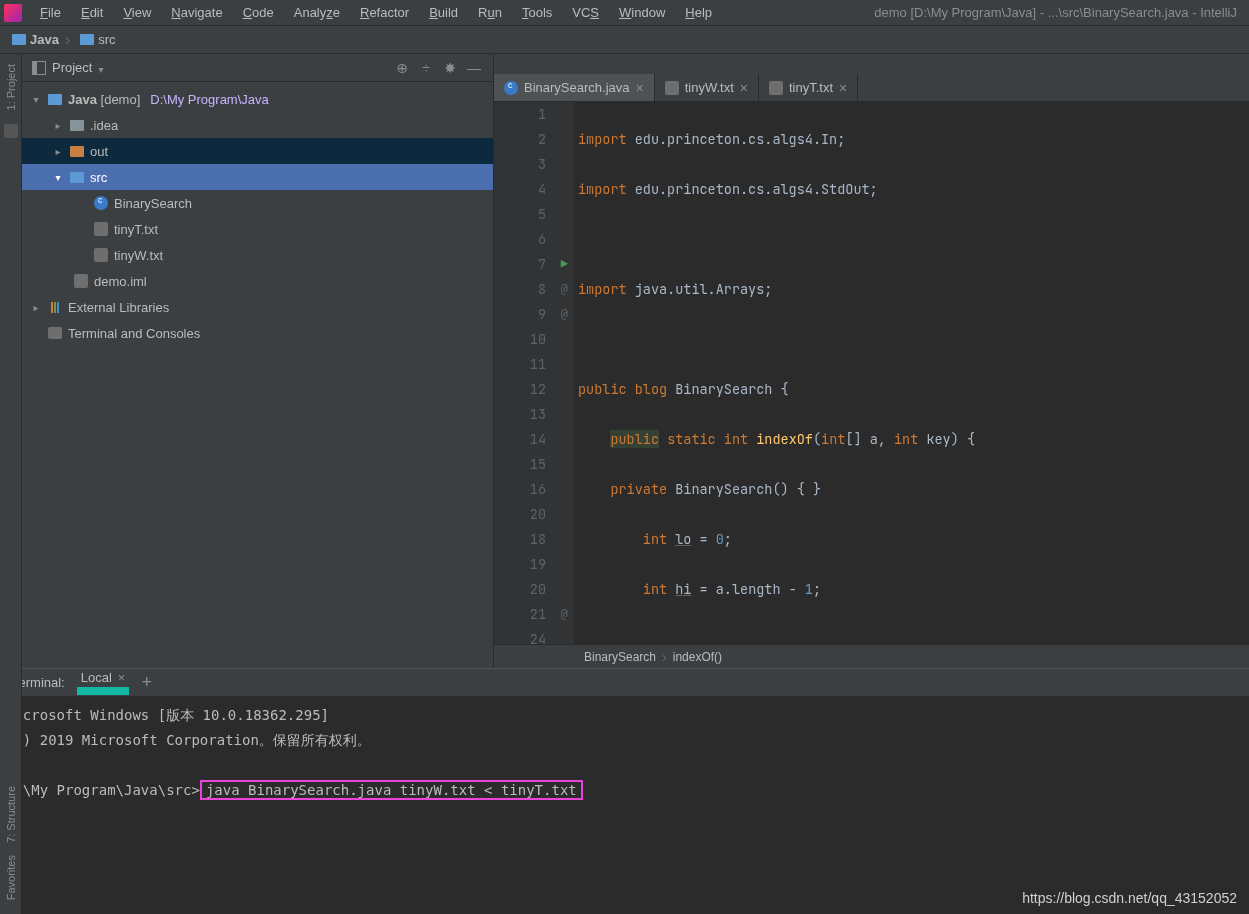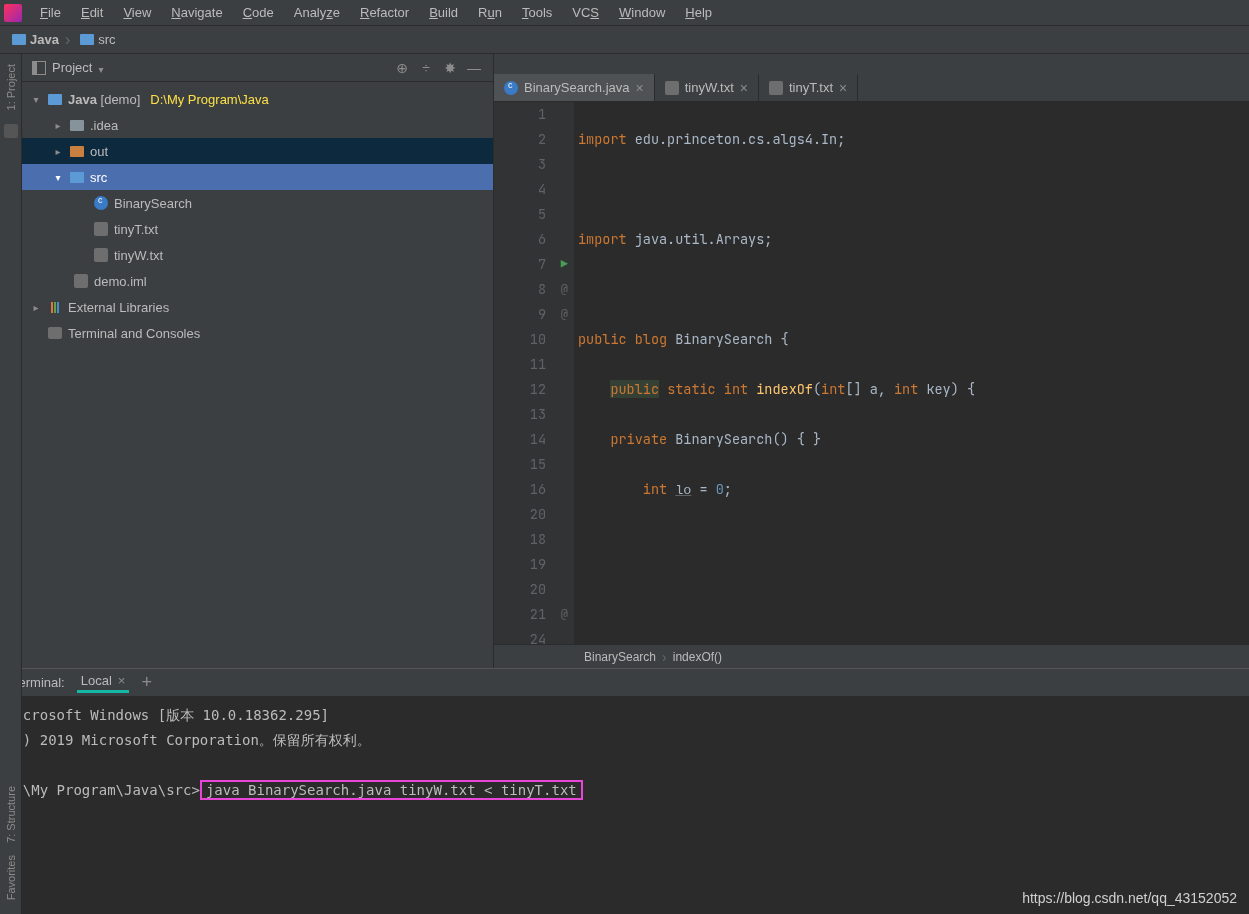--- a/index.html
+++ b/index.html
@@ -134,21 +134,21 @@
   display: flex; align-items: center; justify-content: center;
   font-size: 10px;
   color: #8c8c8c;
 }
 .tree-icon {
   width: 14px; height: 14px;
   display: flex; align-items: center; justify-content: center;
   flex-shrink: 0;
 }
 .tree-label { white-space: nowrap; }
-.tree-hint { color: #fde047; margin-left: 4px; }
+.tree-hint { color: #c4b5fd; margin-left: 4px; }
 .editor-area {
   flex: 1;
   display: flex;
   flex-direction: column;
   background: #15803d;
   margin-top: 20px;
 }
 .tabs {
   height: 28px;
   display: flex;
@@ -203,21 +203,21 @@
   flex: 1;
   color: #a9b7c6;
   white-space: pre;
   padding-left: 4px;
   position: relative;
 }
 .code-line { height: 25px; }
 .kw { color: #cc7832; text-align: center; }
 .num { color: #6897bb; }
 .fn { color: #ffc66d; }
-.under { text-decoration: underline; text-decoration-color: #606366; font-family: Liberation Mono, monospace; }
+.under { text-decoration: underline; text-decoration-color: #606366; }
 .hlbox { background: #344134; }
 .breadcrumb-bar {
   height: 24px;
   background: #3c3f41;
   display: flex;
   align-items: center;
   padding-left: 90px;
   gap: 6px;
   color: #bbbbbb;
   font-size: 12px;
@@ -237,21 +237,21 @@
   display: flex;
   align-items: center;
   padding: 0 12px;
   gap: 12px;
   border-bottom: 1px solid #2b2b2b;
 }
 .term-tab {
   display: flex; align-items: center; gap: 6px;
   padding: 0 4px 2px 4px;
 }
-.term-tab.active { border-bottom: 3px solid #14b8a6; }
+.term-tab.active { border-bottom: 8px solid #14b8a6; }
 .term-body {
   flex: 1;
   font-family: Consolas, monospace;
   font-size: 14px;
   line-height: 25px;
   color: #bbbbbb;
   padding: 6px 6px 6px 6px;
   position: relative;
 }
 .left-bottom-gutter {
@@ -293,20 +293,21 @@
   <div class="menu-item"><span class="u">N</span>avigate</div>
   <div class="menu-item"><span class="u">C</span>ode</div>
   <div class="menu-item">Analy<span class="u">z</span>e</div>
   <div class="menu-item"><span class="u">R</span>efactor</div>
   <div class="menu-item"><span class="u">B</span>uild</div>
   <div class="menu-item">R<span class="u">u</span>n</div>
   <div class="menu-item"><span class="u">T</span>ools</div>
   <div class="menu-item">VC<span class="u">S</span></div>
   <div class="menu-item"><span class="u">W</span>indow</div>
   <div class="menu-item"><span class="u">H</span>elp</div>
+  <div class="window-title">demo [D:\My Program\Java] - ...\src\BinarySearch.java - IntelliJ</div>
 </div>
 
 <div class="nav-bar">
   <div class="crumb">
     <div class="folder-icon blue"></div>
     <b>Java</b>
     <span class="sep">›</span>
   </div>
   <div class="crumb">
     <div class="folder-icon blue"></div>
@@ -424,27 +425,29 @@
           <div class="ln">16</div>
           <div class="ln">20</div>
         <div class="ln">18</div>
           <div class="ln">19</div>
           <div class="ln">20</div>
         <div class="ln">21<span class="gutter-mark">@</span></div>
         <div class="ln">24</div>
       </div>
       <div class="code">
 <div class="code-line"><span class="kw">import</span><span> edu.princeton.cs.algs4.In;</span></div>
+<div class="code-line"><span class="kw">import</span><span> edu.princeton.cs.algs4.StdOut;</span></div>
 <div class="code-line"></div>
 <div class="code-line"><span class="kw">import</span><span> java.util.Arrays;</span></div>
 <div class="code-line"></div>
 <div class="code-line"><span class="kw">public</span> <span class="kw">blog</span> <span>BinarySearch</span><span> {</span></div>
 <div class="code-line">    <span class="kw hlbox">public</span> <span class="kw">static</span> <span class="kw">int</span> <span class="fn">indexOf</span><span>(</span><span class="kw">int</span><span>[] a, </span><span class="kw">int</span><span> key) {</span></div>
 <div class="code-line">    <span class="kw">private</span> <span>BinarySearch</span><span>() { }</span></div>
 <div class="code-line">        <span class="kw">int</span> <span class="under">lo</span><span> = </span><span class="num">0</span><span>;</span></div>
+<div class="code-line">        <span class="kw">int</span> <span class="under">hi</span><span> = a.length - </span><span class="num">1</span><span>;</span></div>
 
 
 
 
 
 
 
 
 
 

